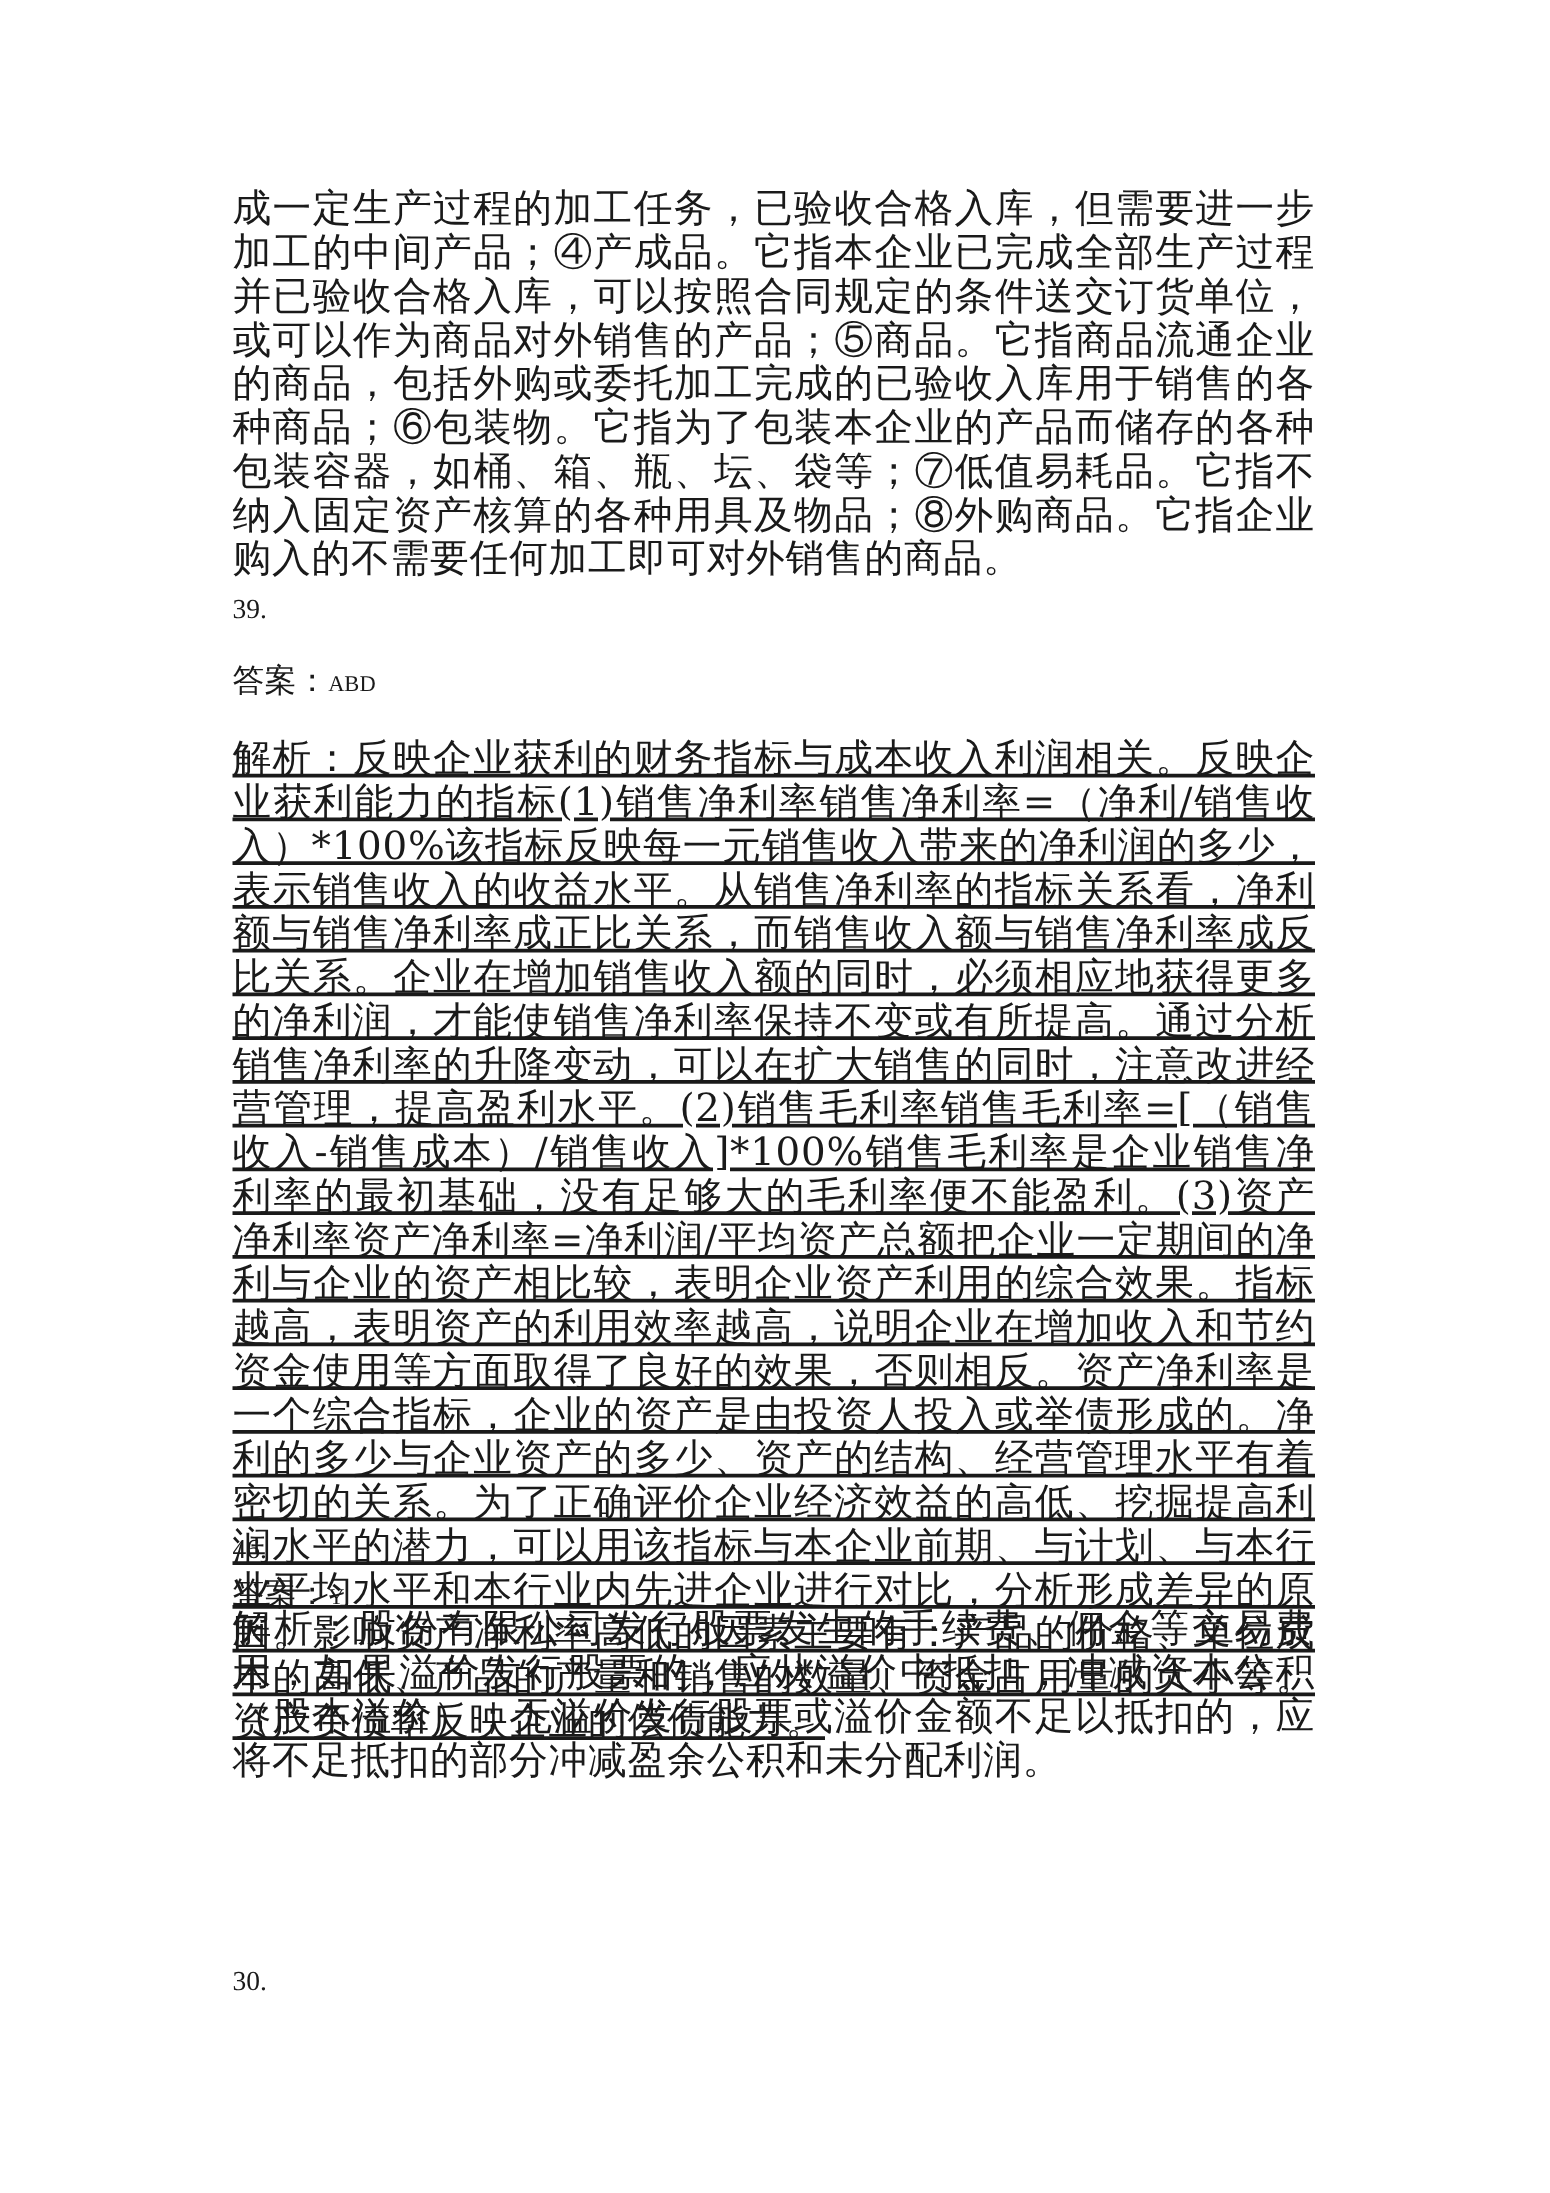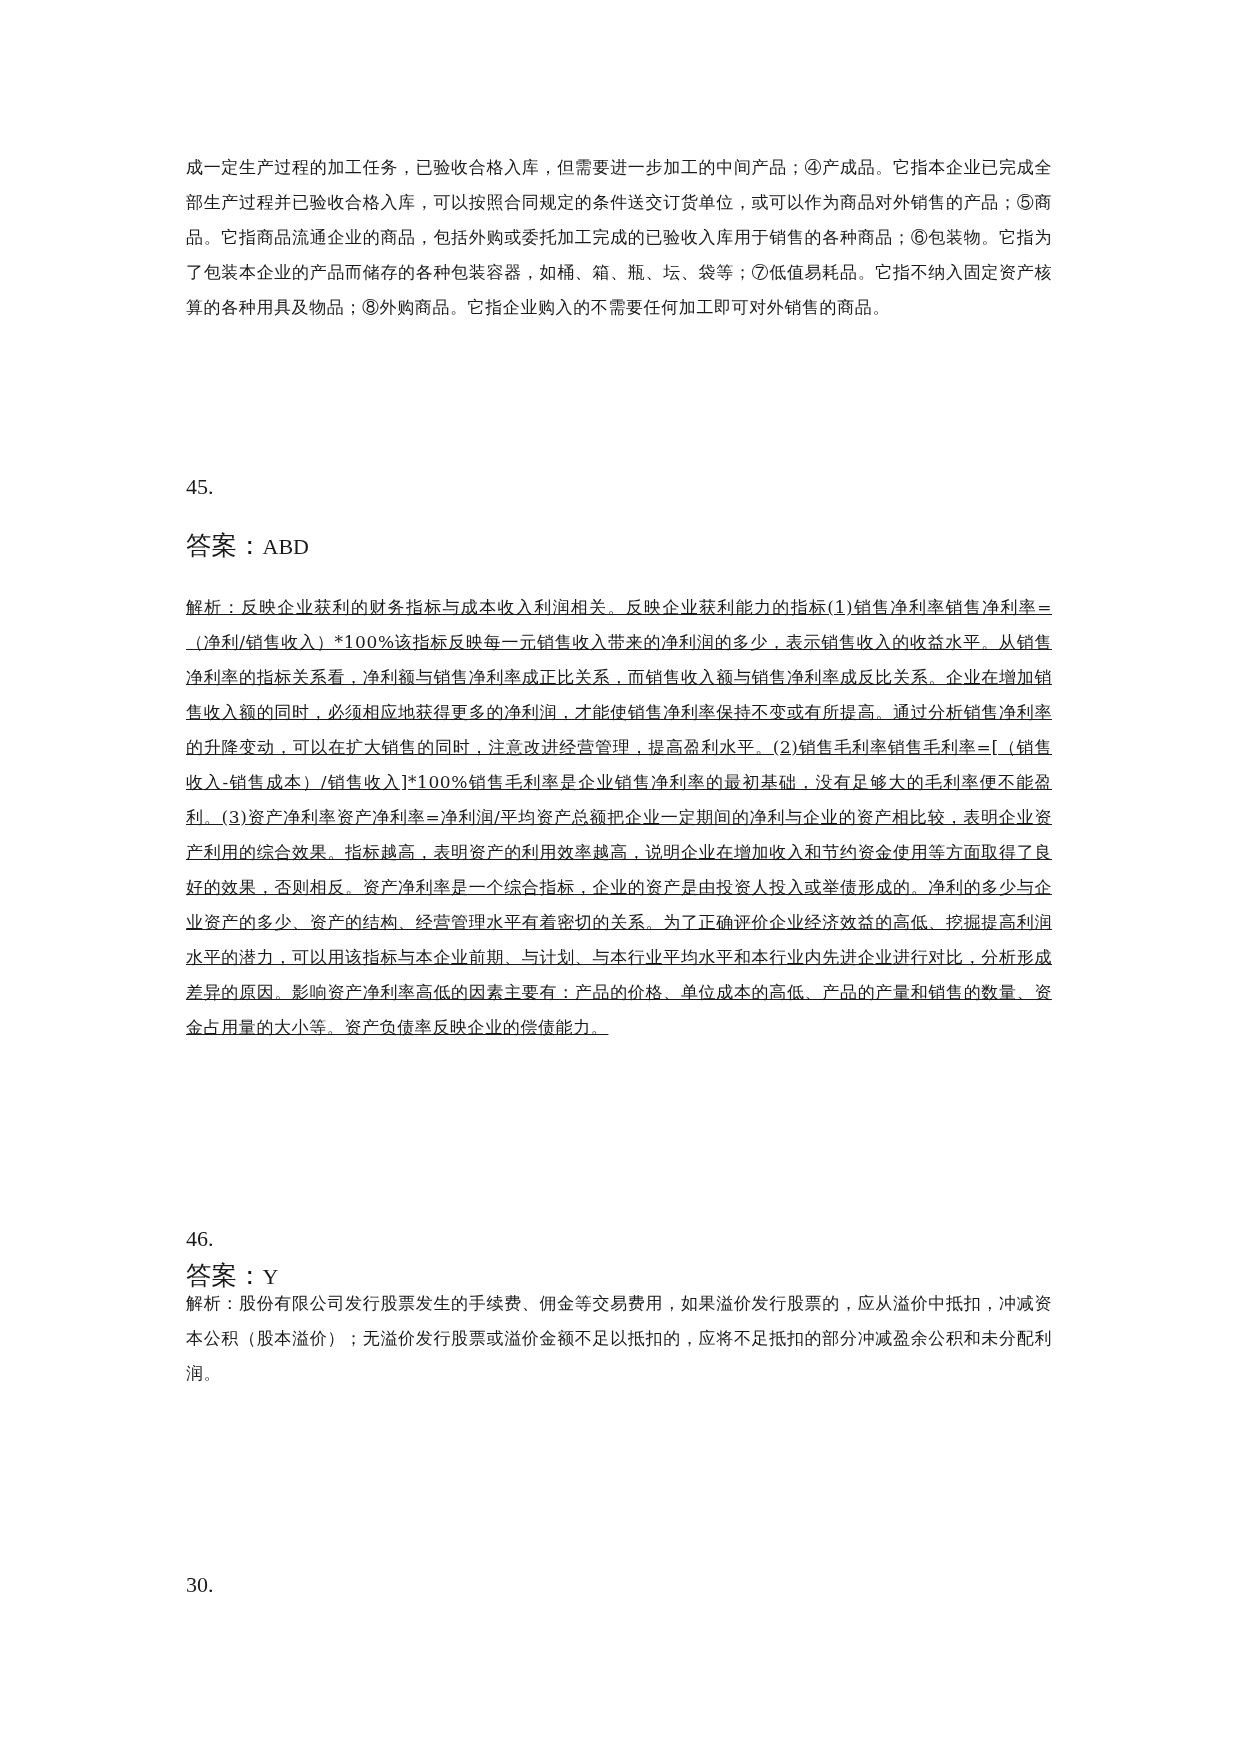--- a/index.html
+++ b/index.html
@@ -15,21 +15,21 @@
     font-family: "DejaVu Serif", "Liberation Serif", serif;
     color: #1a1a1a;
   }
   .page {
     position: absolute;
     left: 186px;
     top: 150px;
     width: 866px;
   }
   .para {
-    font-size: 17px;
+    font-size: 31px;
     line-height: 35px;
     margin: 0;
     text-align: justify;
     text-justify: inter-character;
     letter-spacing: 0.6px;
     word-break: break-all;
   }
   .qnum {
     font-size: 22px;
     line-height: 30px;
@@ -37,39 +37,39 @@
     font-family: "Liberation Serif", "DejaVu Serif", serif;
     letter-spacing: 0;
   }
   .answer {
     font-size: 25.5px;
     line-height: 35px;
     margin: 0;
   }
   .answer .val {
     font-family: "Liberation Serif", "DejaVu Serif", serif;
-    font-size: 22px;
+    font-size: 18px;
   }
   .block {
     position: absolute;
     left: 0;
     width: 866px;
   }
 </style>
 </head>
 <body>
 
 <div class="page">
 
   <div class="block" style="top:0px;">
     <p class="para">成一定生产过程的加工任务，已验收合格入库，但需要进一步加工的中间产品；④产成品。它指本企业已完成全部生产过程并已验收合格入库，可以按照合同规定的条件送交订货单位，或可以作为商品对外销售的产品；⑤商品。它指商品流通企业的商品，包括外购或委托加工完成的已验收入库用于销售的各种商品；⑥包装物。它指为了包装本企业的产品而储存的各种包装容器，如桶、箱、瓶、坛、袋等；⑦低值易耗品。它指不纳入固定资产核算的各种用具及物品；⑧外购商品。它指企业购入的不需要任何加工即可对外销售的商品。</p>
   </div>
 
   <div class="block" style="top:322px;">
-    <p class="qnum">45.</p>
+    <p class="qnum">39.</p>
   </div>
   <div class="block" style="top:378px;">
     <p class="answer">
       <span>答案：</span><span class="val">ABD</span>
     </p>
   </div>
   <div class="block" style="top:440px;text-decoration:underline;">
     <p class="para">解析：反映企业获利的财务指标与成本收入利润相关。反映企业获利能力的指标(1)销售净利率销售净利率=（净利/销售收入）*100%该指标反映每一元销售收入带来的净利润的多少，表示销售收入的收益水平。从销售净利率的指标关系看，净利额与销售净利率成正比关系，而销售收入额与销售净利率成反比关系。企业在增加销售收入额的同时，必须相应地获得更多的净利润，才能使销售净利率保持不变或有所提高。通过分析销售净利率的升降变动，可以在扩大销售的同时，注意改进经营管理，提高盈利水平。(2)销售毛利率销售毛利率=[（销售收入-销售成本）/销售收入]*100%销售毛利率是企业销售净利率的最初基础，没有足够大的毛利率便不能盈利。(3)资产净利率资产净利率=净利润/平均资产总额把企业一定期间的净利与企业的资产相比较，表明企业资产利用的综合效果。指标越高，表明资产的利用效率越高，说明企业在增加收入和节约资金使用等方面取得了良好的效果，否则相反。资产净利率是一个综合指标，企业的资产是由投资人投入或举债形成的。净利的多少与企业资产的多少、资产的结构、经营管理水平有着密切的关系。为了正确评价企业经济效益的高低、挖掘提高利润水平的潜力，可以用该指标与本企业前期、与计划、与本行业平均水平和本行业内先进企业进行对比，分析形成差异的原因。影响资产净利率高低的因素主要有：产品的价格、单位成本的高低、产品的产量和销售的数量、资金占用量的大小等。资产负债率反映企业的偿债能力。</p>
   </div>
 

